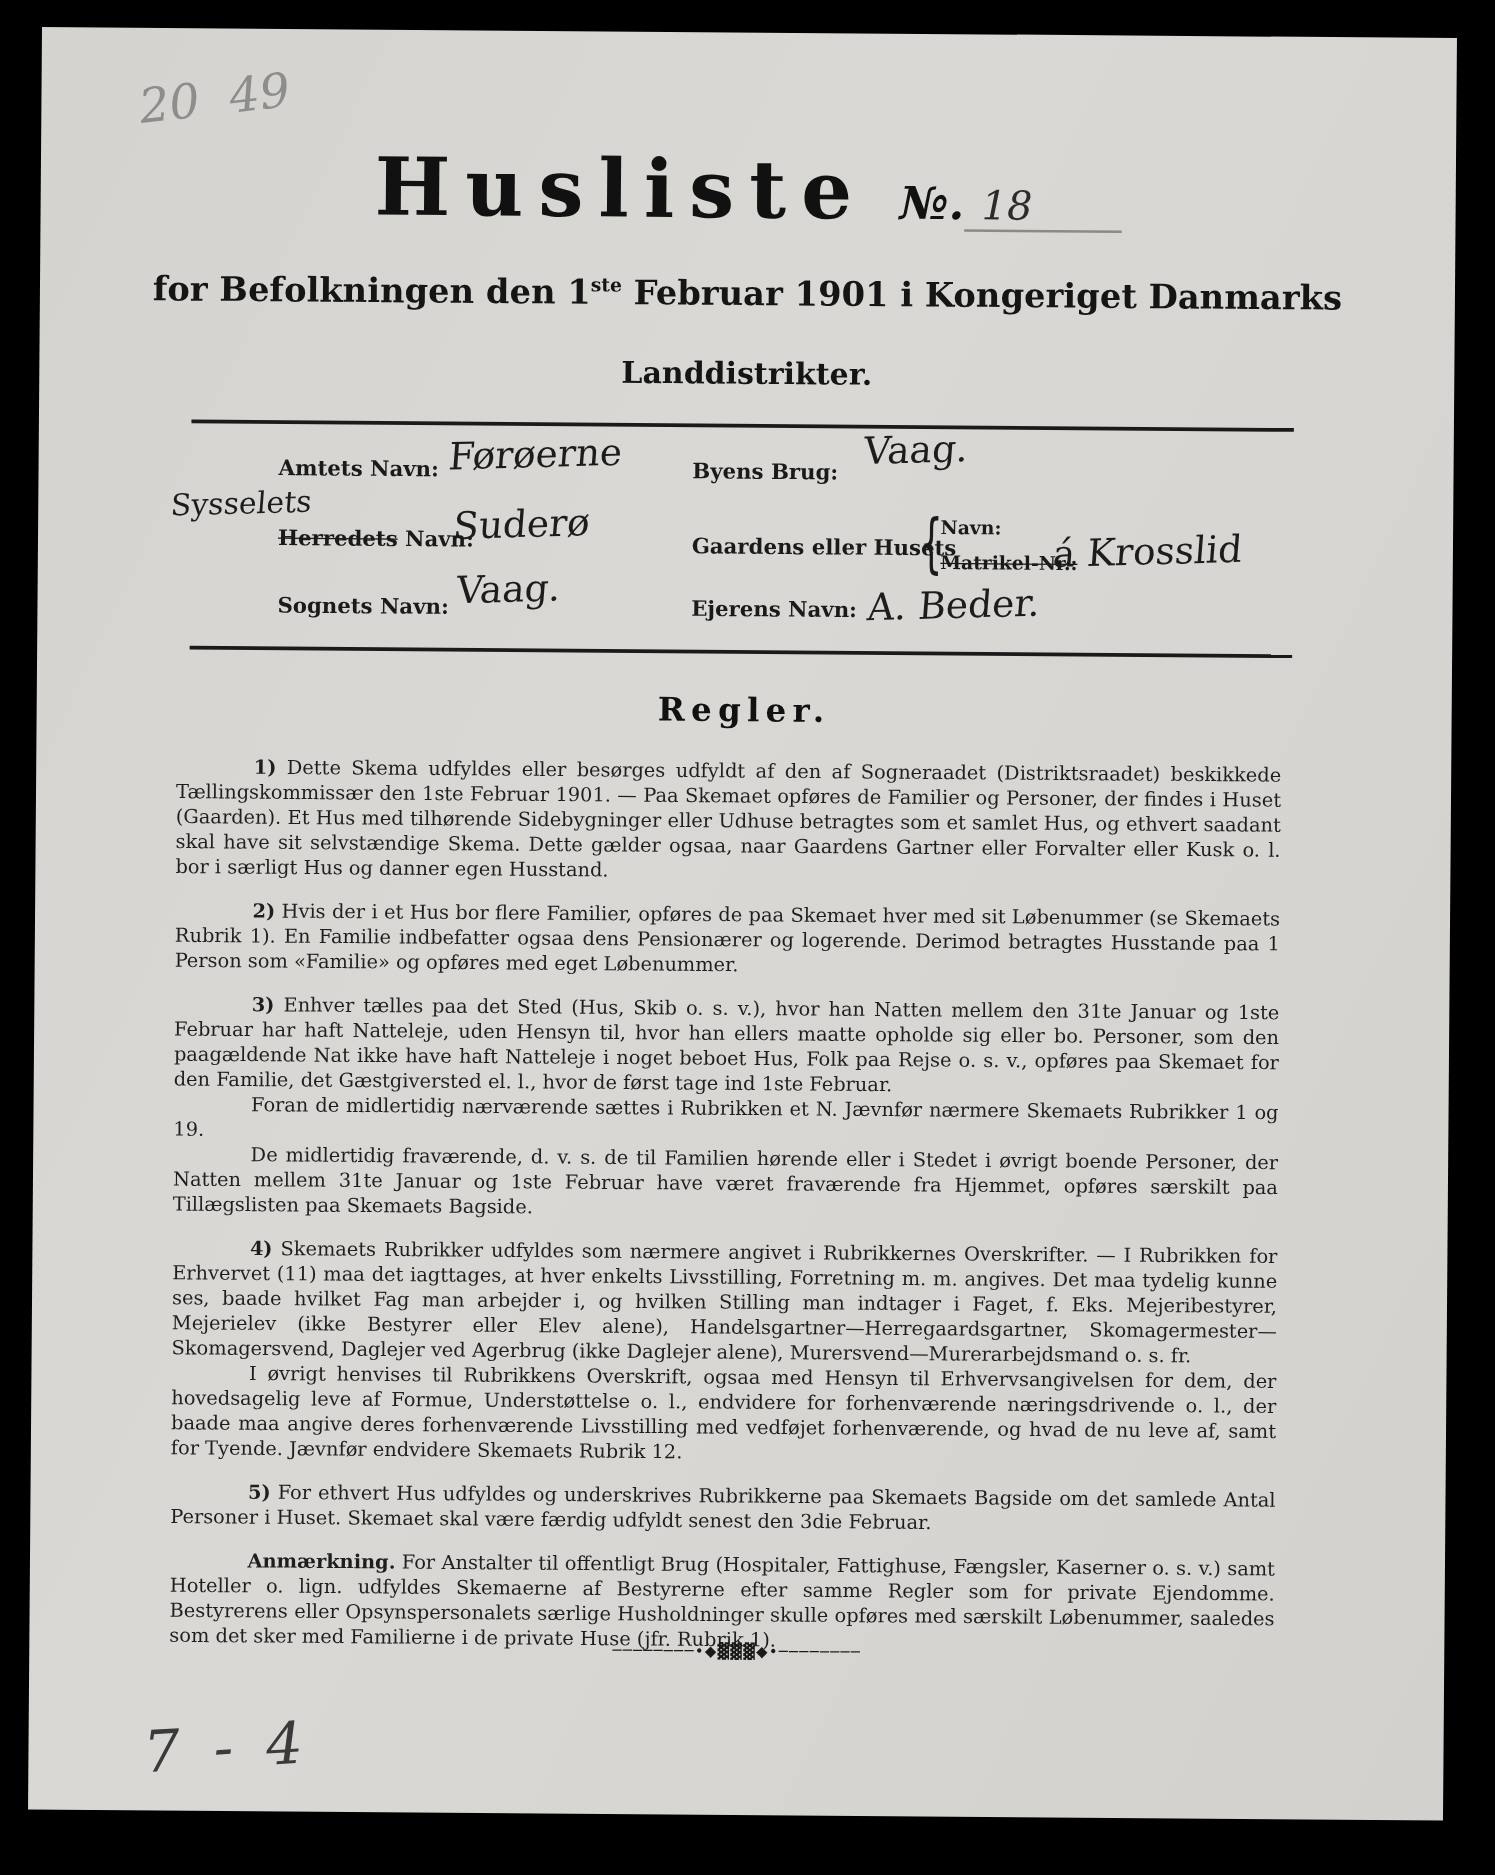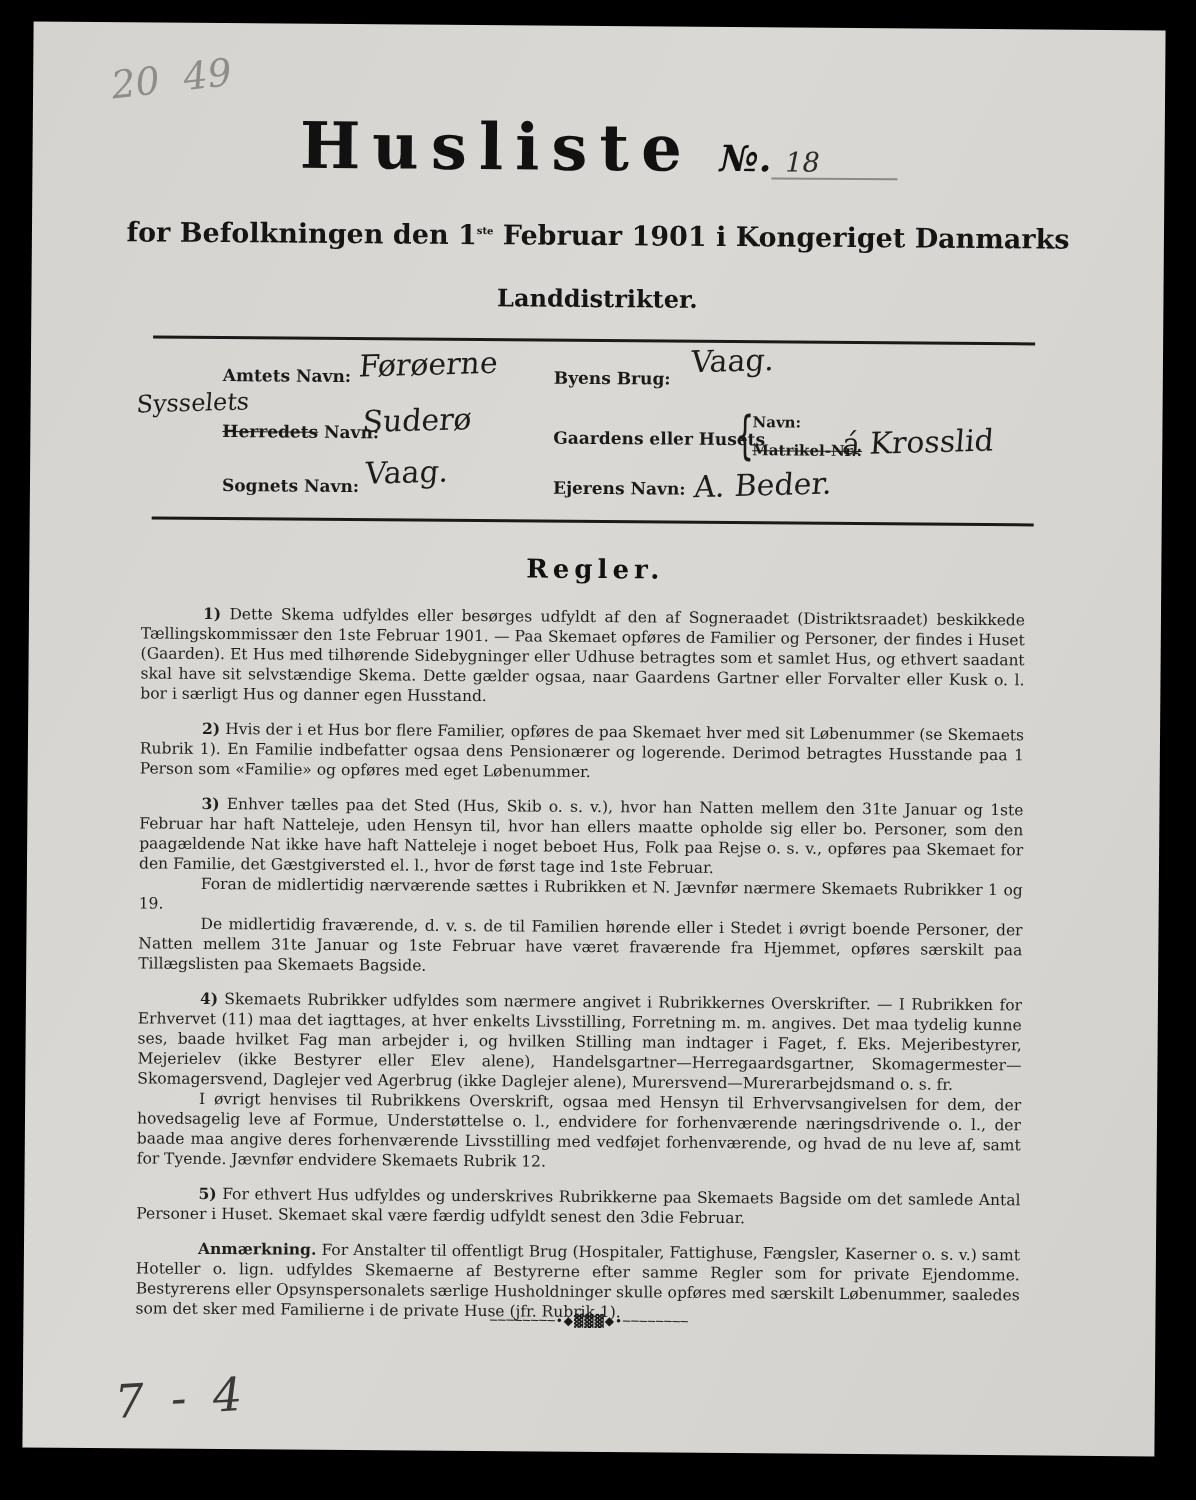--- a/index.html
+++ b/index.html
@@ -37,38 +37,38 @@
   .title{
     font-size:64px;font-weight:bold;letter-spacing:12px;color:#111;
   }
   .no-label{
     font-size:36px;font-weight:bold;font-style:italic;margin-left:26px;color:#111;
   }
   .no-value{
     display:inline-block;
     min-width:112px;
     border-bottom:2px solid #8a8a86;
-    font-size:27px;
+    font-size:32px;
     text-align:left;
     padding-left:14px;
     vertical-align:baseline;
     color:#2b2b2b;
     margin-top:34px;
   }
   .hand{
     font-family:"DejaVu Serif",serif;
     font-style:italic;
     color:#2b2b2b;
   }
   .subtitle{
     position:absolute;left:0;top:194px;width:100%;
     text-align:center;font-size:27px;font-weight:bold;color:#151515;
     white-space:nowrap;
   }
-  .subtitle sup{font-size:10px;}
+  .subtitle sup{font-size:15px;}
   .subtitle2{
     position:absolute;left:0;top:258px;width:100%;
     text-align:center;font-size:24px;font-weight:bold;color:#151515;
   }
   .rule{position:absolute;background:#1a1a1a;height:3px;width:882px;left:122px;}
   .rule-top{top:313px;}
   .rule-bottom{top:494px;}
   .flabel{
     position:absolute;font-size:17px;font-weight:bold;color:#1a1a1a;white-space:nowrap;
   }

